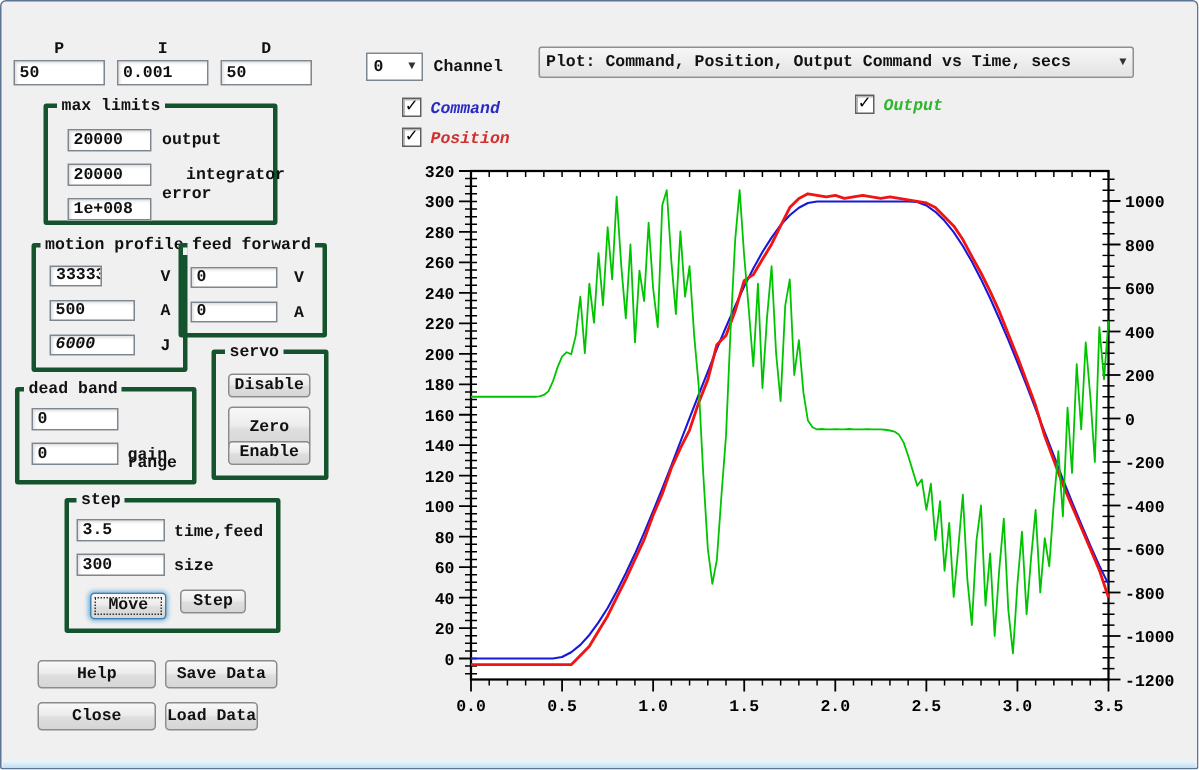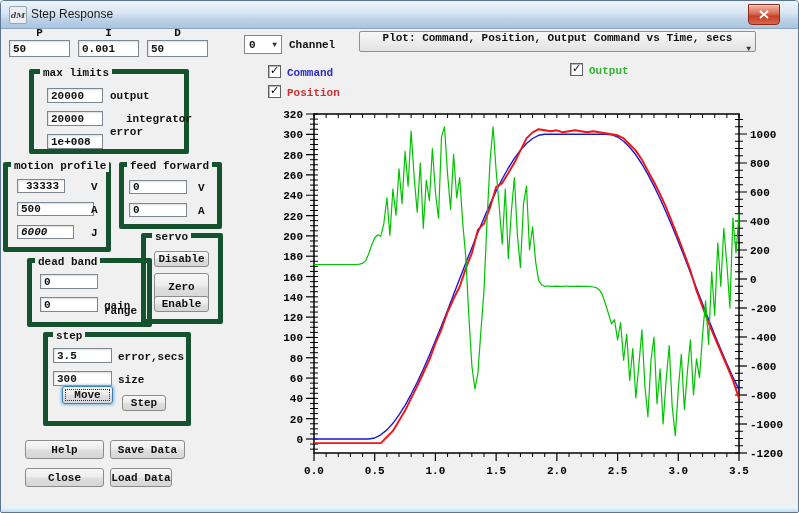--- a/index.html
+++ b/index.html
@@ -17,55 +17,46 @@
     border-radius:2px;background:#e9edf1;color:#444;font:italic bold 8px "DejaVu Serif",serif;
     display:flex;align-items:center;justify-content:center;}
   .close-btn{position:absolute;left:747px;top:3px;width:30px;height:19px;border-radius:0 0 4px 4px;
     background:linear-gradient(#f0b5a6 0%,#dd7861 40%,#c8402a 60%,#d8674a 100%);
     border:1px solid #8e2a1c;box-shadow:inset 0 1px 0 rgba(255,255,255,.55);
     display:flex;align-items:center;justify-content:center;}
   .lbl{position:absolute;font-size:11px;font-weight:bold;color:#111;white-space:pre;}
   .inp{position:absolute;box-sizing:border-box;background:#fff;border:1px solid #7e8690;
     box-shadow:inset 1px 1px 2px rgba(0,0,0,.14);font:bold 11px "Liberation Mono",monospace;
     color:#111;padding:0 0 0 3px;}
-  .grp{position:absolute;border:5px solid #14532d;border-radius:2px;}
+  .grp{position:absolute;border:3px solid #14532d;border-radius:2px;}
   .glbl{position:absolute;top:-7px;background:#f0f0f0;padding:0 3px;
     font-size:11px;font-weight:bold;color:#111;white-space:pre;}
   .btn{position:absolute;box-sizing:border-box;display:flex;align-items:center;justify-content:center;
     background:linear-gradient(#f8f8f8,#ececec 45%,#dedede 55%,#d6d6d6);
     border:1px solid #8b8b8b;border-radius:3px;
     font:bold 11px "Liberation Mono",monospace;color:#111;cursor:default;}
   .btn.default{border:1px solid #3c7fb1;box-shadow:0 0 3px 1px #7ab5dd;
     outline:1px dotted #333;outline-offset:-4px;}
   .cb{position:absolute;width:13px;height:13px;box-sizing:border-box;background:#fff;
     border:1px solid #5f5f5f;box-shadow:inset 1px 1px 0 #b7b7b7;
     display:flex;align-items:center;justify-content:center;}
   .cb span{font:bold 11px "DejaVu Sans",sans-serif;color:#000;margin-top:-2px;}
-  .cbl{position:absolute;font-size:11px;font-weight:bold;white-space:pre;}
+  .cbl{position:absolute;font-size:11px;font-weight:bold;white-space:pre;font-style:italic;}
   .combo{position:absolute;box-sizing:border-box;display:flex;align-items:center;
     background:#fff;border:1px solid #7e8690;font:bold 11px "Liberation Mono",monospace;
     padding:0 4px;color:#111;}
   .combo .arr{margin-left:auto;font-size:8px;color:#333;}
-  .plotcombo{background:linear-gradient(#f7f7f7,#e3e3e3);border:1px solid #8f8f8f;border-radius:2px;flex-direction:column;}
+  .plotcombo{background:linear-gradient(#f7f7f7,#e3e3e3);border:1px solid #8f8f8f;border-radius:2px;}
   #chart{position:absolute;left:270px;top:100px;}
 </style>
 </head>
 <body>
 
 <div class="window">
 
-  <div class="titlebar">
-    <div class="app-icon">dM</div>
-    <div class="title-text">Step Response</div>
-    <div class="close-btn">
-      <svg width="10" height="9">
-        <path d="M1 1 L9 8 M9 1 L1 8" stroke="#fff" stroke-width="1.8" fill="none"></path>
-      </svg>
-    </div>
-  </div>
   <div class="frame-bottom"></div>
 
   <div class="lbl" style="left:8px;top:26px;width:61px;text-align:center;">P</div>
   <div class="lbl" style="left:77px;top:26px;width:61px;text-align:center;">I</div>
   <div class="lbl" style="left:146px;top:26px;width:61px;text-align:center;">D</div>
   <input class="inp" style="left: 8px; top: 39px; width: 61px; height: 17px;" value="50">
   <input class="inp" style="left: 77px; top: 39px; width: 61px; height: 17px;" value="0.001">
   <input class="inp" style="left: 146px; top: 39px; width: 61px; height: 17px;" value="50">
 
   <div class="combo" style="left:243px;top:34px;width:38px;height:19px;">
@@ -94,60 +85,60 @@
   <div class="grp" style="left:28px;top:68px;width:150px;height:75px;">
     <div class="glbl" style="left:6px;">max limits</div>
     <input class="inp" style="left: 13px; top: 14px; width: 56px; height: 15px;" value="20000">
     <div class="lbl" style="left:76px;top:16px;">output</div>
     <input class="inp" style="left: 13px; top: 37px; width: 56px; height: 15px;" value="20000">
     <div class="lbl" style="left:76px;top:39px;margin-left:16px;">integrator</div>
     <input class="inp" style="left: 13px; top: 60px; width: 56px; height: 15px;" value="1e+008">
     <div class="lbl" style="left:76px;top:52px;">error</div>
   </div>
 
-  <div class="grp" style="left:2px;top:161px;width:98px;height:80px;">
+  <div class="grp" style="left:20px;top:161px;width:98px;height:80px;">
     <div class="glbl" style="left:3px;">motion profile</div>
-    <input class="inp" style="left: 9px; top: 12px; width: 48px; height: 14px; text-align: center;" value="33333">
+    <input class="inp" style="left: 9px; top: 12px; width: 35px; height: 14px; text-align: center;" value="33333">
     <div class="lbl" style="left:83px;top:14px;">V</div>
-    <input class="inp" style="left: 9px; top: 35px; width: 77px; height: 14px;" value="500">
+    <input class="inp" style="left: 9px; top: 35px; width: 57px; height: 14px;" value="500">
     <div class="lbl" style="left:83px;top:37px;">A</div>
     <input class="inp" style="left: 9px; top: 58px; width: 57px; height: 14px; font-style: italic;" value="6000">
     <div class="lbl" style="left:83px;top:60px;">J</div>
   </div>
 
   <div class="grp" style="left:118px;top:161px;width:93px;height:57px;">
     <div class="glbl" style="left:3px;">feed forward</div>
     <input class="inp" style="left: 5px; top: 13px; width: 58px; height: 14px;" value="0">
     <div class="lbl" style="left:74px;top:15px;">V</div>
     <input class="inp" style="left: 5px; top: 36px; width: 58px; height: 14px;" value="0">
     <div class="lbl" style="left:74px;top:38px;">A</div>
   </div>
 
   <div class="grp" style="left:140px;top:232px;width:72px;height:81px;">
     <div class="glbl" style="left:6px;">servo</div>
     <div class="btn" style="left:8px;top:13px;width:55px;height:16px;font-family:Liberation Mono, monospace;">Disable</div>
     <div class="btn" style="left:8px;top:35px;width:55px;height:28px;">Zero</div>
     <div class="btn" style="left:8px;top:58px;width:55px;height:16px;">Enable</div>
   </div>
 
-  <div class="grp" style="left:26px;top:257px;width:115px;height:59px;">
+  <div class="grp" style="left:9px;top:257px;width:115px;height:59px;">
     <div class="glbl" style="left:3px;">dead band</div>
     <input class="inp" style="left: 8px; top: 11px; width: 58px; height: 15px;" value="0">
     <div class="lbl" style="left:72px;top:14px;margin-top:28px;">range</div>
     <input class="inp" style="left: 8px; top: 34px; width: 58px; height: 15px;" value="0">
     <div class="lbl" style="left:72px;top:37px;">gain</div>
   </div>
 
   <div class="grp" style="left:42px;top:331px;width:138px;height:84px;">
     <div class="glbl" style="left:5px;">step</div>
     <input class="inp" style="left: 5px; top: 11px; width: 59px; height: 15px;" value="3.5">
-    <div class="lbl" style="left:70px;top:14px;">error,secs</div>
+    <div class="lbl" style="left:70px;top:14px;">time,feed</div>
     <input class="inp" style="left: 5px; top: 34px; width: 59px; height: 15px;" value="300">
     <div class="lbl" style="left:70px;top:37px;">size</div>
-    <div class="btn default" style="left:14px;top:49px;width:51px;height:18px;">Move</div>
+    <div class="btn default" style="left:14px;top:60px;width:51px;height:18px;">Move</div>
     <div class="btn" style="left:74px;top:58px;width:44px;height:16px;">Step</div>
   </div>
 
   <div class="btn" style="left:24px;top:439px;width:79px;height:19px;">Help</div>
   <div class="btn" style="left:109px;top:439px;width:75px;height:19px;">Save Data</div>
   <div class="btn" style="left:24px;top:467px;width:79px;height:19px;">Close</div>
   <div class="btn" style="left:109px;top:467px;width:62px;height:19px;">Load Data</div>
 
   <svg id="chart" width="525" height="405">
       <rect x="43" y="13" width="425" height="339" fill="#ffffff"></rect>

